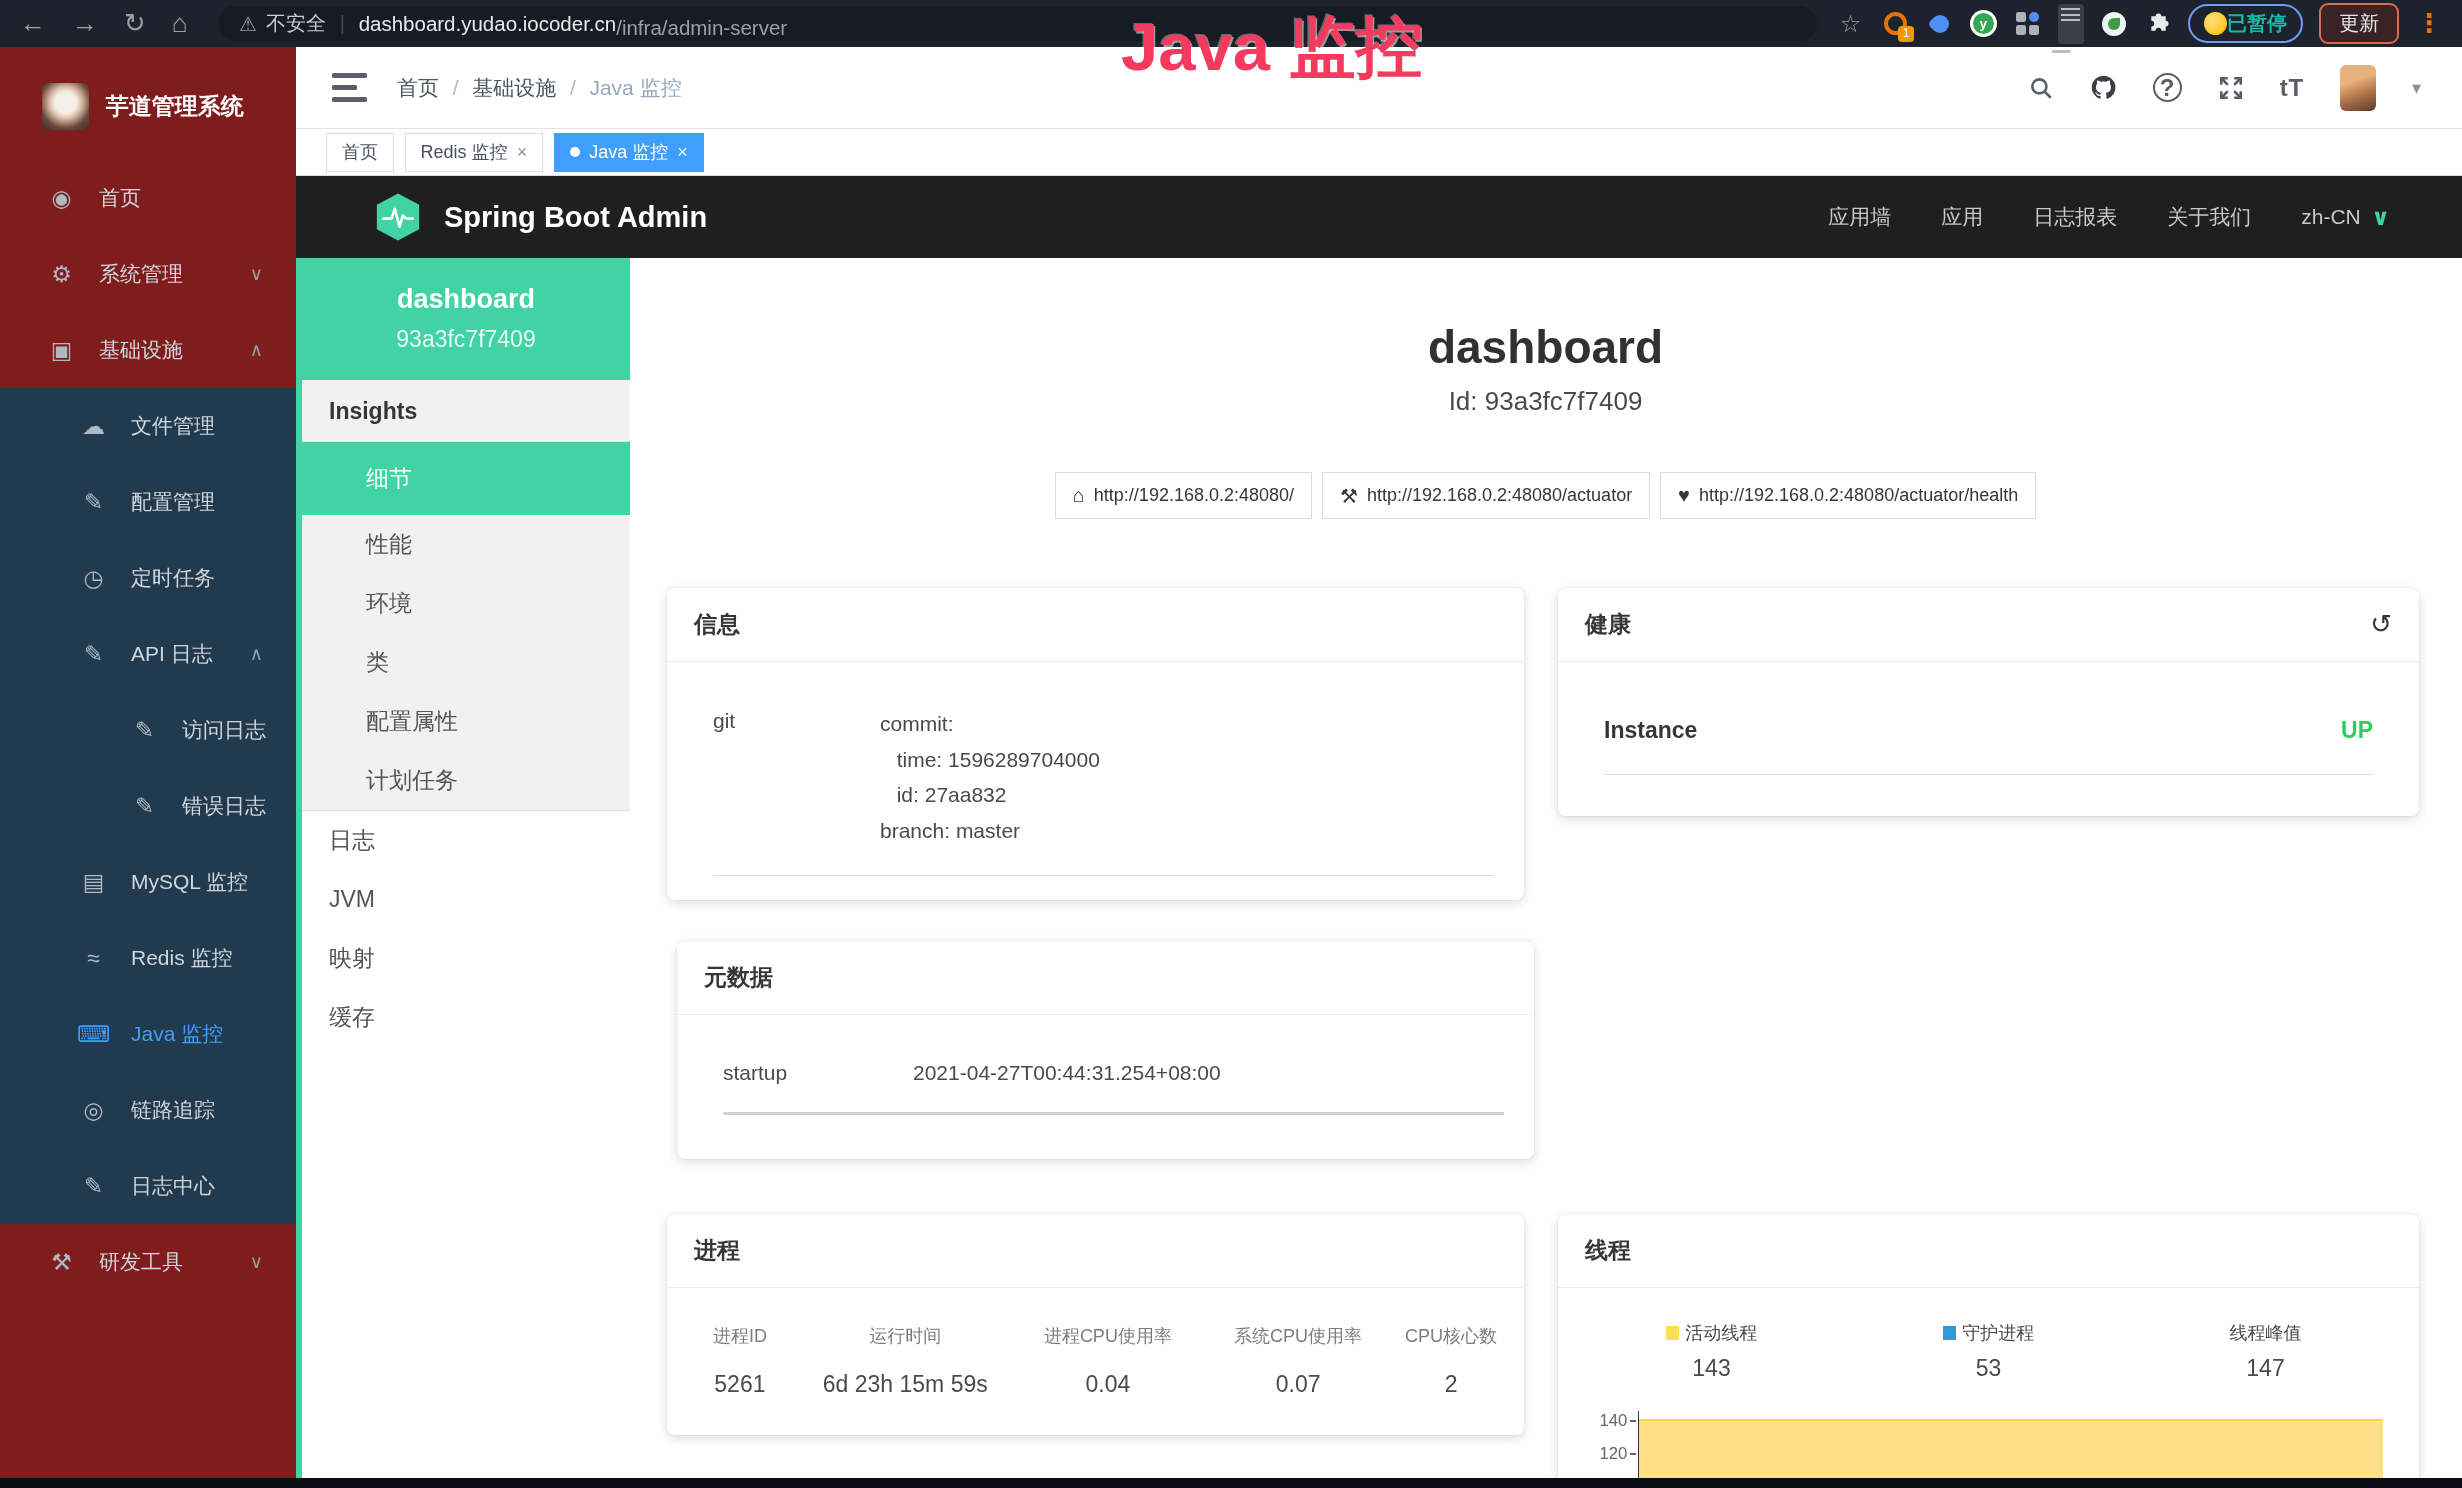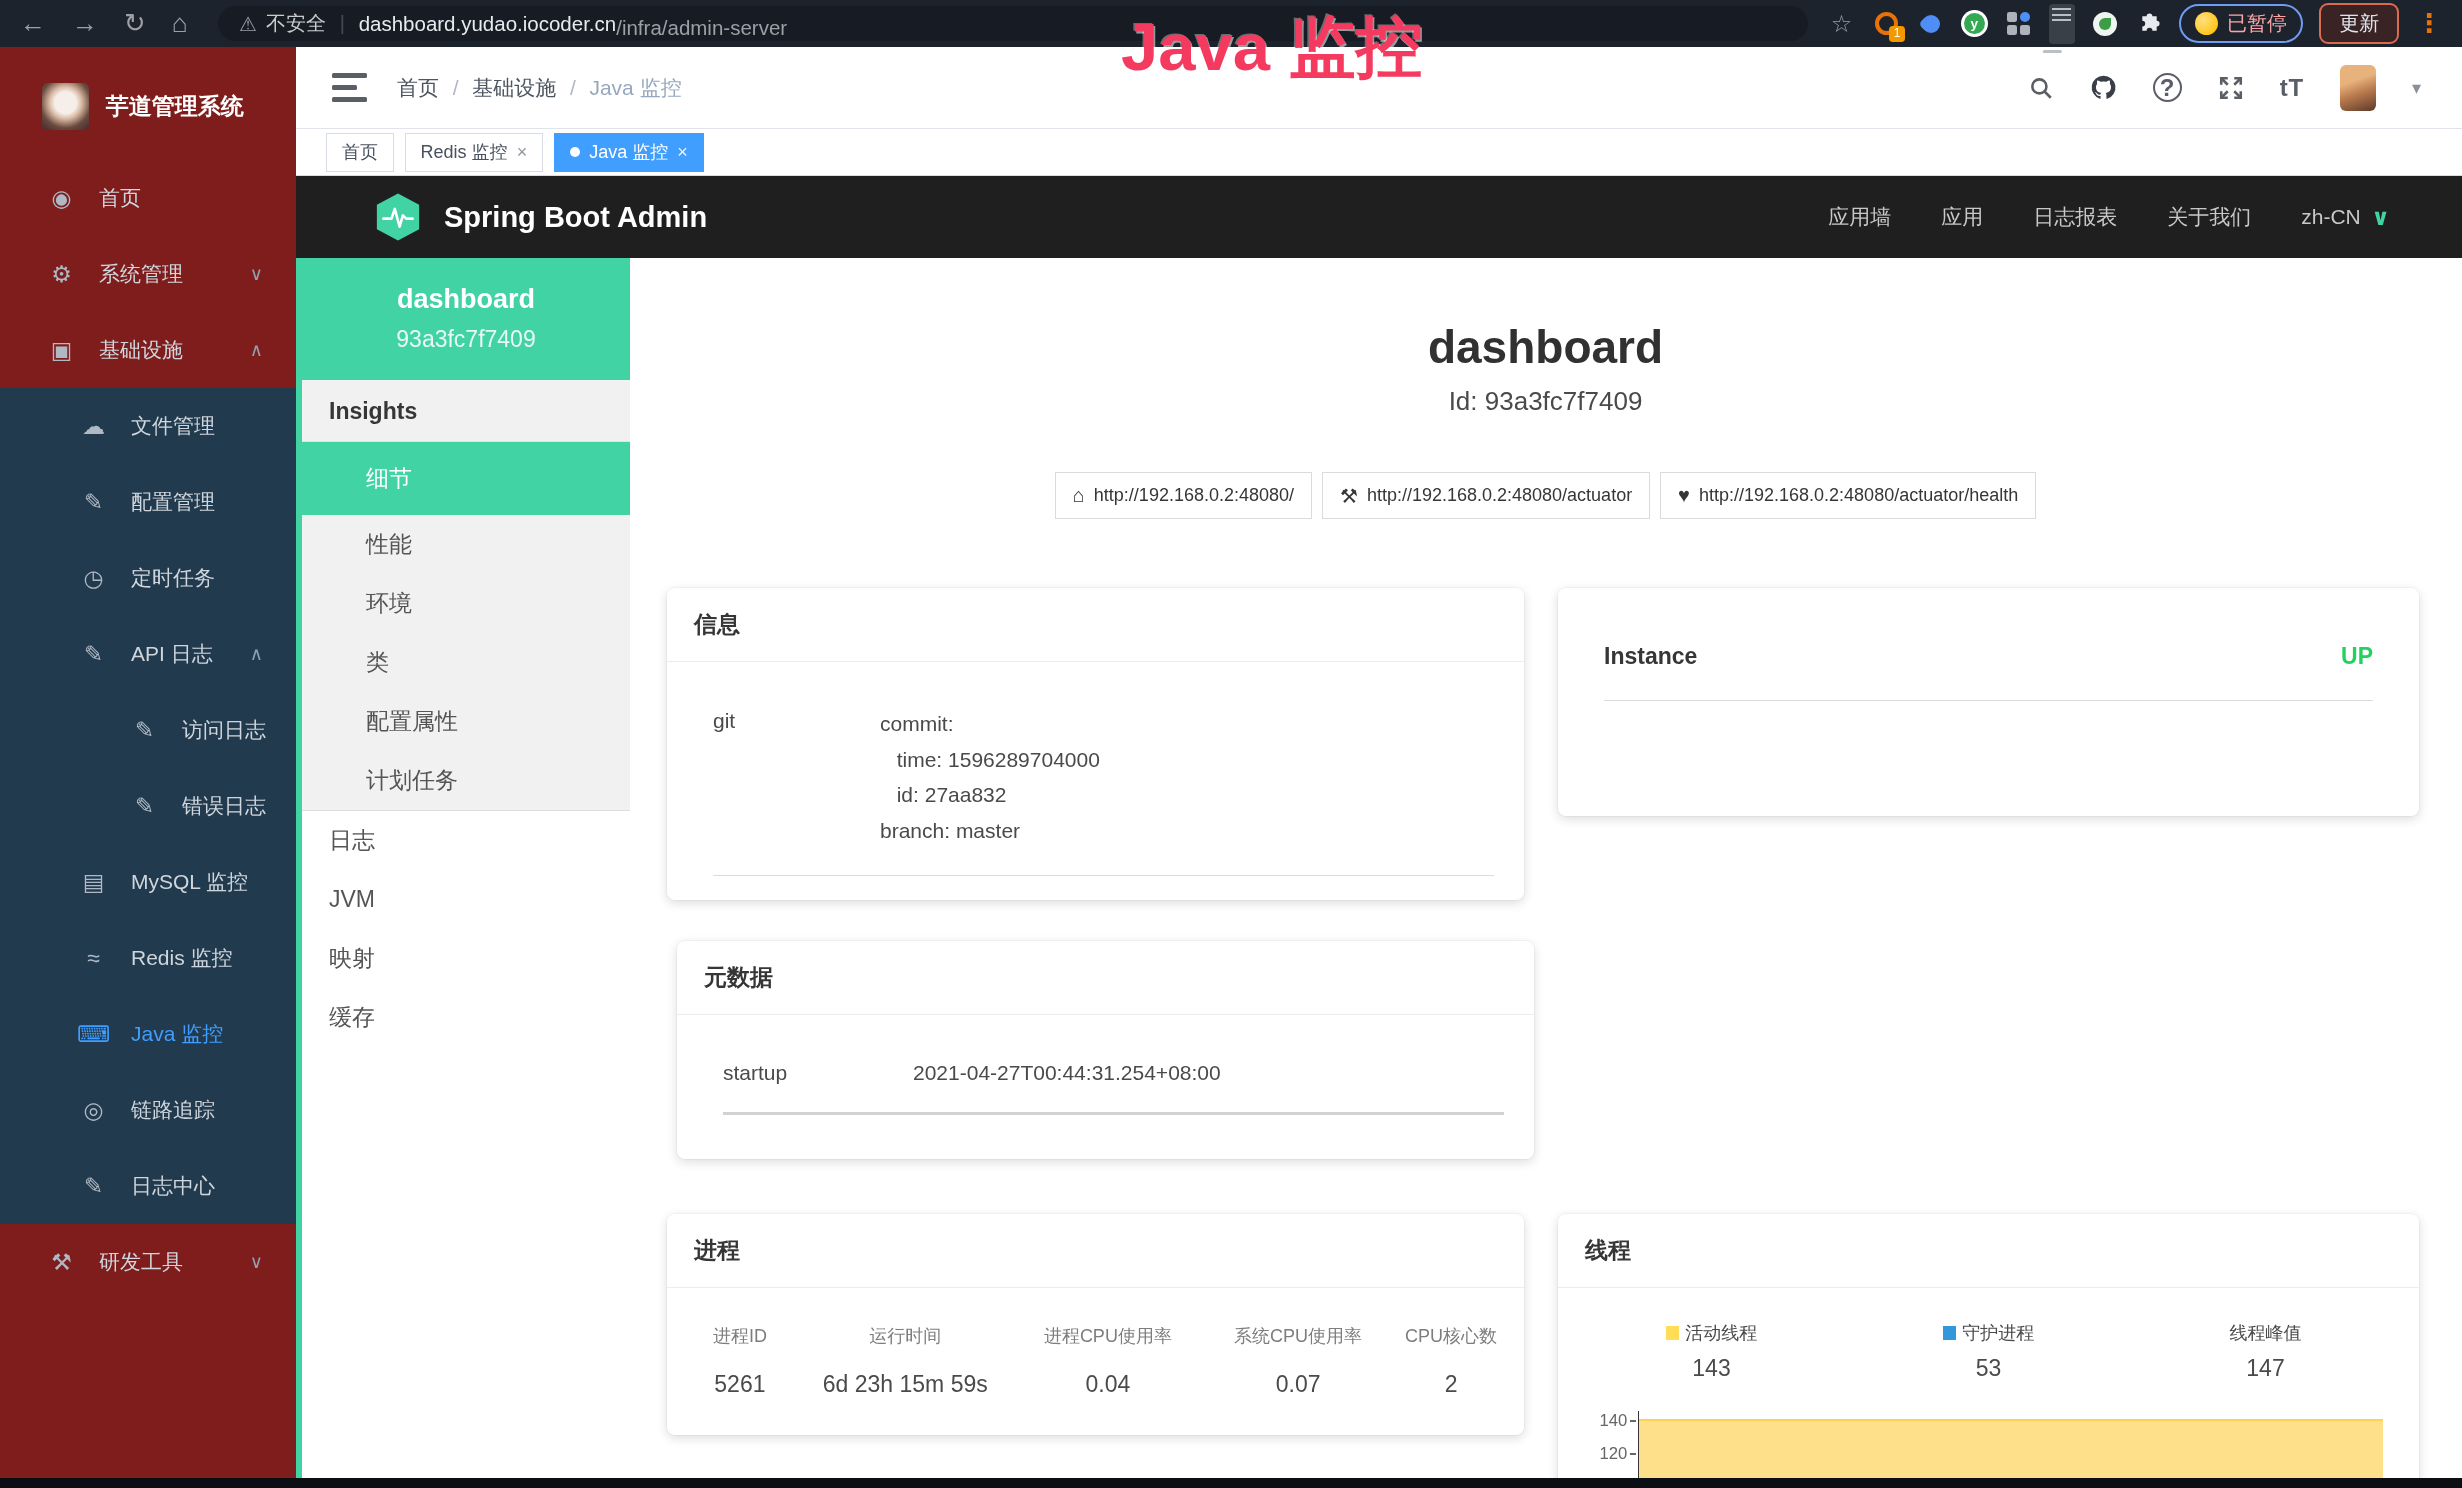--- a/index.html
+++ b/index.html
@@ -30,22 +30,22 @@
     font-size:13.7px; font-weight:bold; display:flex; align-items:center; justify-content:center; }
   .ext-grid { width:23px; height:23px; display:grid; grid-template-columns:10px 10px; gap:3px; }
   .ext-grid b { width:10px; height:10px; background:#aeb3ba; border-radius:2.3px; }
   .ext-grid b.blue { background:#4f8df7; border-radius:50%; }
   .ext-list { width:26px; height:40px; background:#3a4048; border-radius:3.8px; position:relative; }
   .ext-list i { position:absolute; left:3.8px; right:3.8px; height:2.3px; background:#b9bfc6; }
   .ext-on { position:absolute; left:50%; transform:translateX(-50%); bottom:-9px; background:#21a65a; color:#fff;
     font-size:11.4px; border-radius:3px; padding:0.8px 3.8px; font-style:normal; }
   .ext-leaf { width:24px; height:24px; background:#eef5ee; border-radius:50%; display:flex; align-items:center; justify-content:center; }
   .ext-leaf i { width:12px; height:12px; background:#3d9c46; border-radius:50% 0 50% 50%; }
-  .pill-paused { display:flex; align-items:center; gap:9px; border:2.3px solid #6f9bf5; border-radius:20px;
-    padding:3.8px 13.7px; color:#fca5a5; font-size:20px; }
+  .pill-paused { display:flex; align-items:center; border:2.3px solid #6f9bf5; border-radius:20px;
+    padding:3.8px 13.7px; color:#14b8a6; font-size:20px;font-weight:bold; }
   .pill-paused .face { width:23px; height:23px; border-radius:50%;
     background:radial-gradient(circle at 35% 35%, #ffe082, #ffc61a 70%, #e8a400); position:relative; }
   .btn-update { border:2.3px solid #d96c4f; background:#3a2325; color:#dfe3ea; border-radius:9px;
     padding:4.6px 18px; font-size:20px; }
   .chrome-right .dots { color:#e8710a; font-size:26px; font-weight:bold; }
 
   
   .sidebar { position:absolute; left:0; top:47px; width:296px; height:1442px; background:#7f1d1d; color:#cfd6dd; z-index:2; }
   .brand { display:flex; align-items:center; gap:16.7px; padding:36px 0 30px 42px; }
   .brand .logo { width:47px; height:47px; border-radius:6px;
@@ -432,20 +432,24 @@
             <div>commit:</div>
             <div class="ind">time: 1596289704000</div>
             <div class="ind">id: 27aa832</div>
             <div>branch: master</div>
           </div>
         </div>
       </div>
     </div>
 
     <div class="card c-health">
+      <div class="card-h">
+        <span>健康</span>
+        <span class="hist">↺</span>
+      </div>
       <div class="health-body">
         <div class="health-row">
           <span class="health-name">Instance</span>
           <span class="health-up">UP</span>
         </div>
       </div>
     </div>
 
     <div class="card c-meta">
       <div class="card-h">

